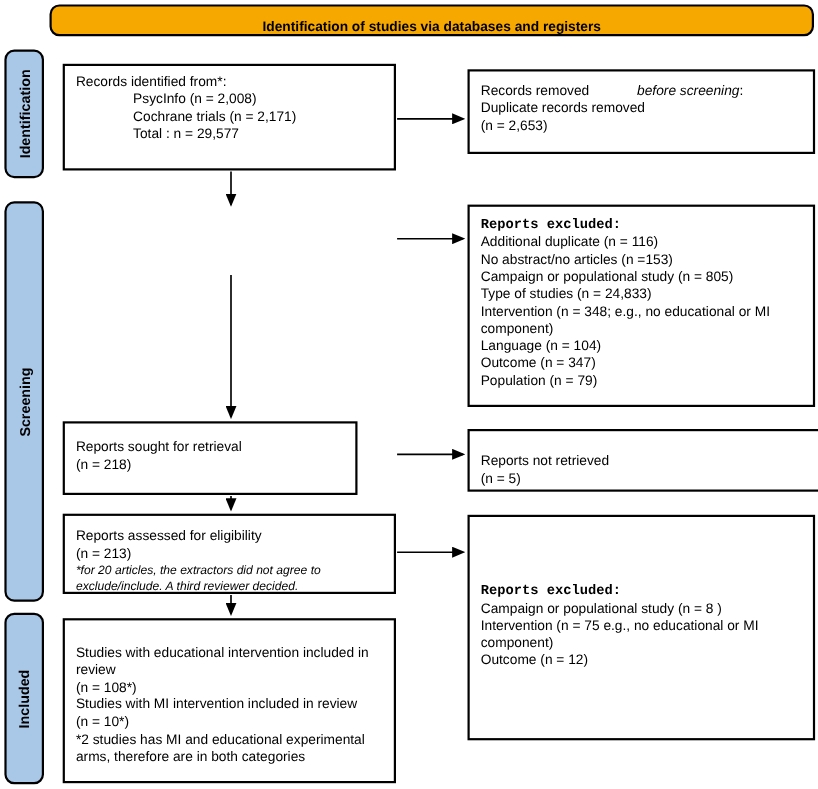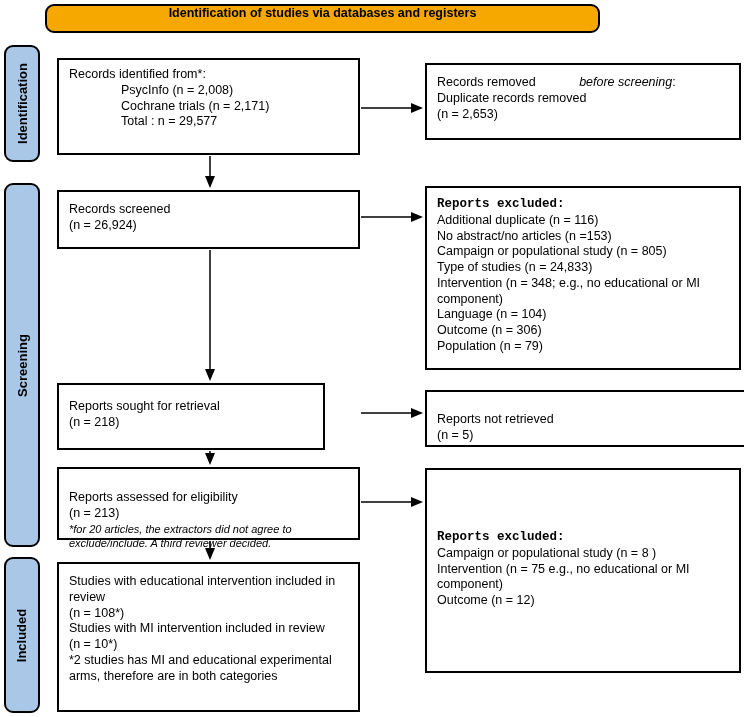--- a/index.html
+++ b/index.html
@@ -11,26 +11,26 @@
   .canvas {
     position: relative;
     width: 744px;
     height: 717px;
     background: #fff;
     overflow: hidden;
   }
   .banner {
     position: absolute;
     left: 45px; top: 4px;
-    width: 555px; height: 29px;
+    width: 695px; height: 29px;
     background: var(--banner-color, #F6A800);
     border: 2px solid #000;
     border-radius: 9px;
     display: flex;
-    align-items: flex-start;
+    align-items: flex-end;
     justify-content: center;
     font-weight: bold;
     font-size: 12.5px;
   }
   .side-label {
     position: absolute;
     left: 4px;
     width: 36px;
     background: var(--sidebar-color, #A9C8E8);
     border: 2px solid #000;
@@ -95,61 +95,57 @@
     <span class="indent">Cochrane trials (n = 2,171)</span>
     <span class="indent">Total : n = 29,577</span>
   </div>
 
   <div class="box" style="left:425px; top:63px; width:316px; height:77px; padding-top:10px;">
     <span class="line"><span>Records removed </span><span class="italic">before screening</span><span>:</span></span>
     <span class="line">Duplicate records removed</span>
     <span class="line">(n = 2,653)</span>
   </div>
 
-  <div class="box" style="left:57px; top:190px; width:303px; height:59px; padding-top:10px;">
-    <span class="line">Records screened</span>
-    <span class="line">(n = 26,924)</span>
-  </div>
 
   <div class="box" style="left:425px; top:186px; width:316px; height:184px; padding-top:9px;">
     <span class="line bold">Reports excluded:</span>
     <span class="line">Additional duplicate (n = 116)</span>
     <span class="line">No abstract/no articles (n =153)</span>
     <span class="line">Campaign or populational study (n = 805)</span>
     <span class="line">Type of studies (n = 24,833)</span>
     <span class="line">Intervention (n = 348; e.g., no educational or MI component)</span>
     <span class="line">Language (n = 104)</span>
-    <span class="line">Outcome (n = 306)</span>
+    <span class="line">Outcome (n = 347)</span>
     <span class="line">Population (n = 79)</span>
   </div>
 
   <div class="box" style="left:57px; top:383px; width:268px; height:67px; padding-top:14px;">
     <span class="line">Reports sought for retrieval</span>
     <span class="line">(n = 218)</span>
   </div>
 
   <div class="box" style="left:425px; top:390px; width:358px; height:57px; padding-top:20px;">
     <span class="line">Reports not retrieved</span>
     <span class="line">(n = 5)</span>
   </div>
 
-  <div class="box" style="left:57px; top:467px; width:303px; height:73px; padding-top:21px;">
+  <div class="box" style="left:57px; top:467px; width:303px; height:73px; padding-top:11px;">
     <span class="line">Reports assessed for eligibility</span>
     <span class="line">(n = 213)</span>
     <span class="footnote">*for 20 articles, the extractors did not agree to exclude/include. A third reviewer decided.</span>
   </div>
 
   <div class="box" style="left:425px; top:468px; width:316px; height:205px; padding-top:60px;">
     <span class="line bold">Reports excluded:</span>
     <span class="line">Campaign or populational study (n = 8 )</span>
     <span class="line">Intervention (n = 75 e.g., no educational or MI component)</span>
     <span class="line">Outcome (n = 12)</span>
   </div>
 
-  <div class="box" style="left:57px; top:562px; width:303px; height:150px; padding-top:10px;">
+  <div class="box" style="left:57px; top:562px; width:303px; height:150px; padding-top:22px;">
     <span class="line">Studies with educational intervention included in review</span>
     <span class="line">(n = 108*)</span>
     <span class="line">Studies with MI intervention included in review</span>
     <span class="line">(n = 10*)</span>
     <span class="line">*2 studies has MI and educational experimental arms, therefore are in both categories</span>
   </div>
 
   <svg class="arrows" viewBox="0 0 744 717" xmlns="http://www.w3.org/2000/svg">
     <defs>
       <marker id="ah" markerWidth="12" markerHeight="10" refX="10" refY="5" orient="auto" markerUnits="userSpaceOnUse">

